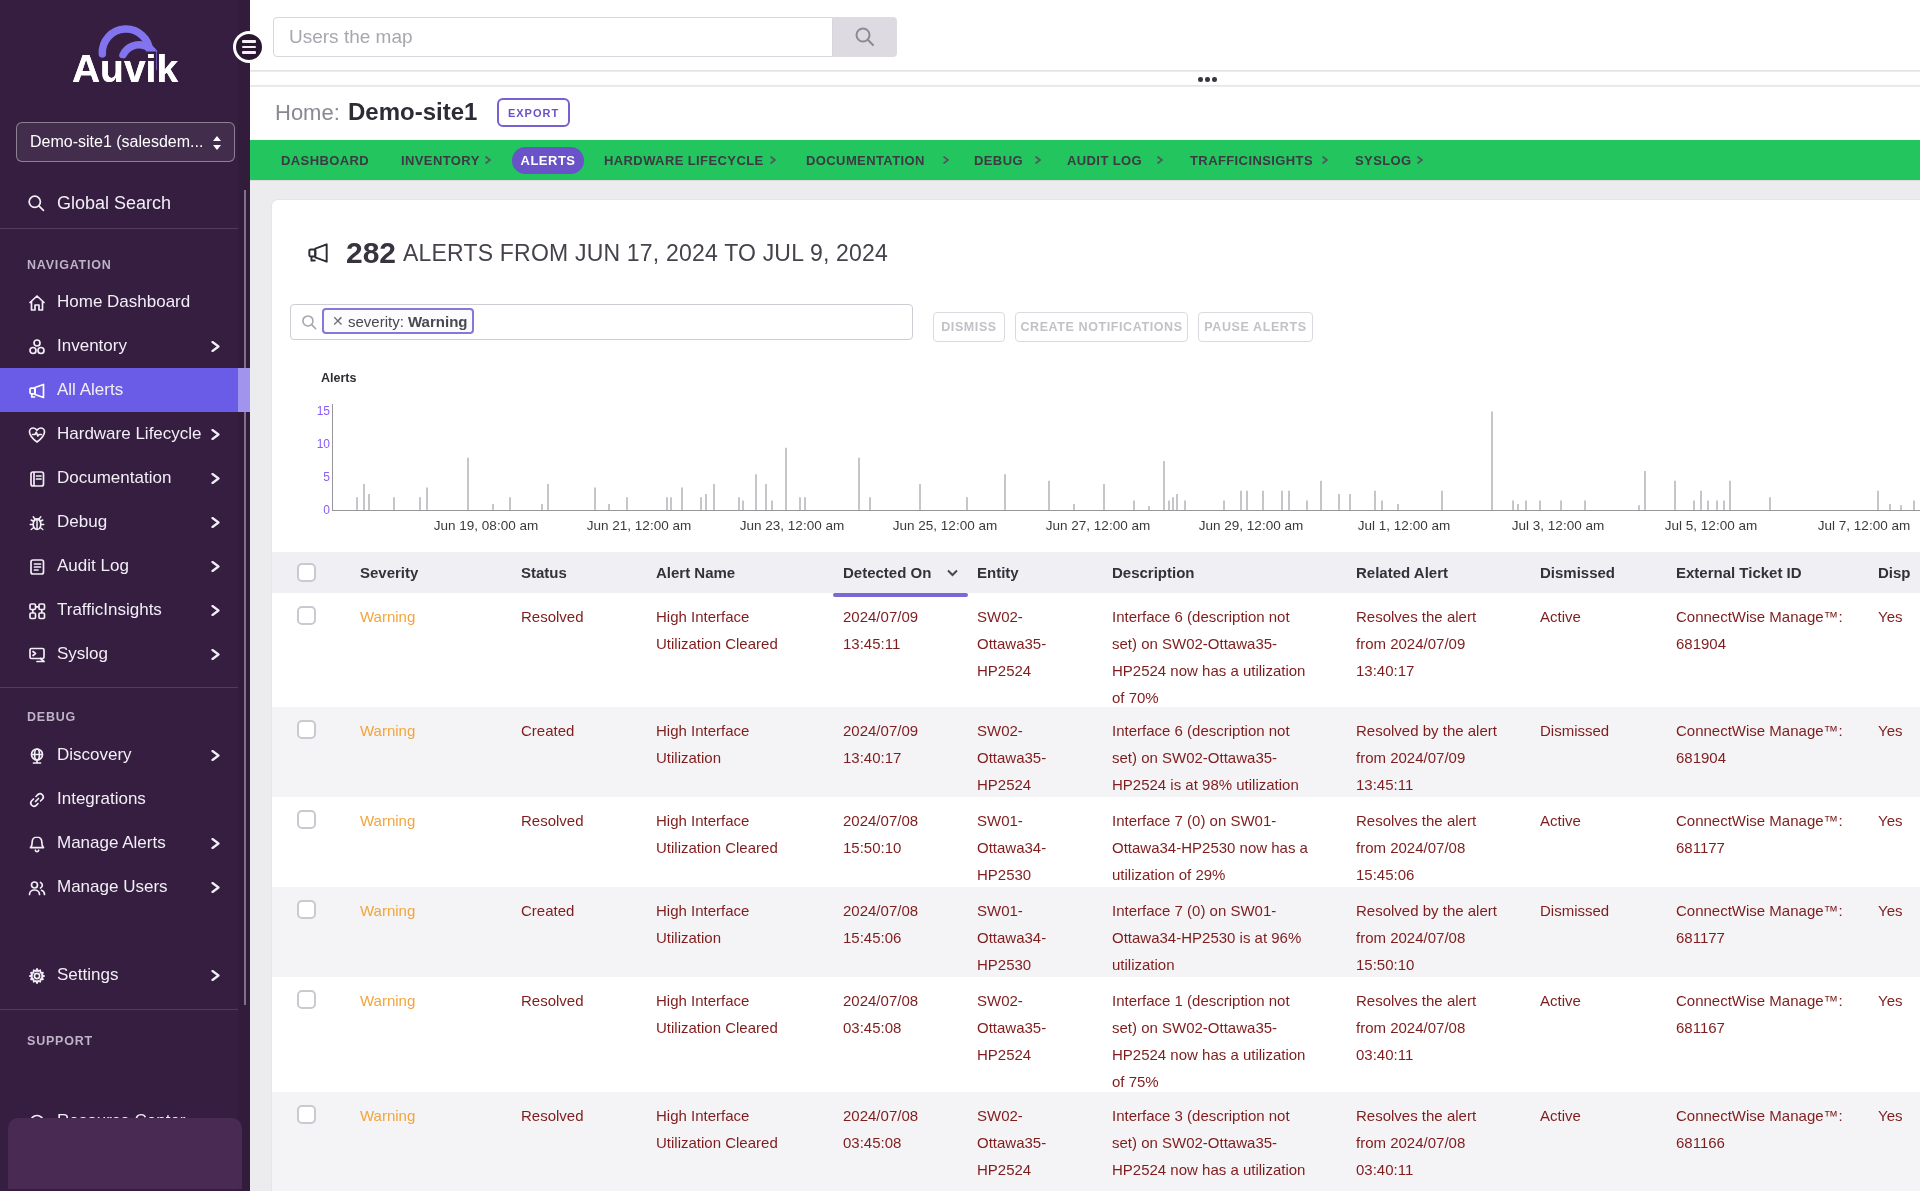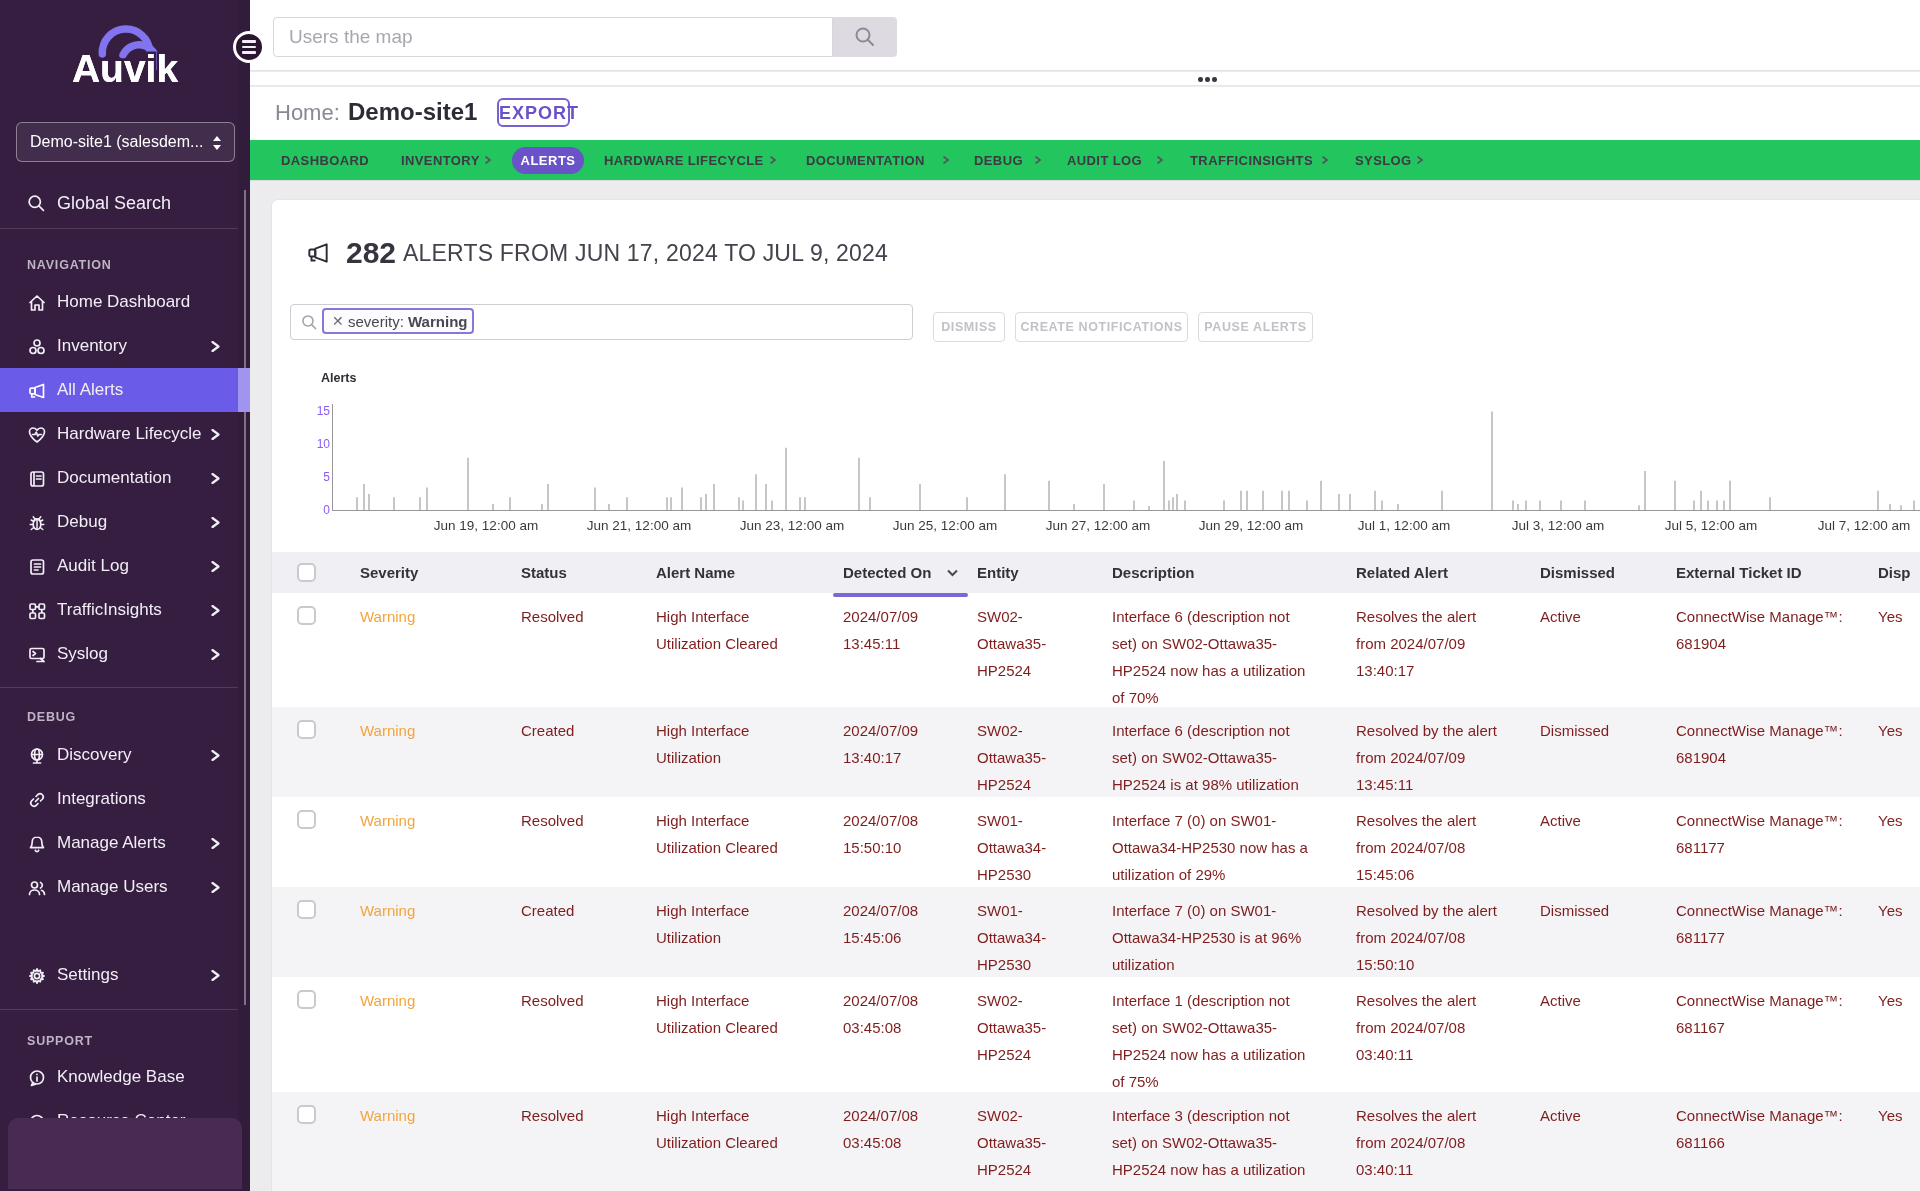--- a/index.html
+++ b/index.html
@@ -62,21 +62,21 @@
   </div>
 </div>
 <div id="handle">
   <div style="position:absolute;left:948px;top:5px;width:4.5px;height:4.5px;border-radius:50%;background:#3b3742"></div>
   <div style="position:absolute;left:955px;top:5px;width:4.5px;height:4.5px;border-radius:50%;background:#3b3742"></div>
   <div style="position:absolute;left:962px;top:5px;width:4.5px;height:4.5px;border-radius:50%;background:#3b3742"></div>
 </div>
 <div id="homerow">
   <span style="position:absolute;left:25px;top:13px;font-size:22px;color:#8b8793">Home:</span>
   <span style="position:absolute;left:98px;top:11px;font-size:24px;font-weight:bold;color:#2f2b36">Demo-site1</span>
-  <span style="position:absolute;left:247px;top:11px;width:73px;height:29px;border:2px solid #7a5fd0;border-radius:6px;color:#6b51c8;font-size:18px;font-weight:bold;letter-spacing:1px;text-align:center;line-height:26px">EXPORT</span>
+  <span style="position:absolute;left:247px;top:11px;width:73px;height:29px;border:2px solid #7a5fd0;border-radius:6px;color:#6b51c8;font-size:11px;font-weight:bold;letter-spacing:1px;text-align:center;line-height:26px">EXPORT</span>
 </div>
 <div id="tabsrow">
   <span class="tab" style="left:31px">DASHBOARD</span>
   <span class="tab" style="left:151px">INVENTORY</span>
   <svg class="tchev" style="left:234px" viewBox="0 0 8 8">
         <path d="M1.5 0.5 L6 4 L1.5 7.5" fill="none" stroke="#55525c" stroke-width="1.6"></path>
       </svg>
   <div id="alertspill">ALERTS</div>
   <span class="tab" style="left:354px">HARDWARE LIFECYCLE</span>
   <svg class="tchev" style="left:519px" viewBox="0 0 8 8">
@@ -208,21 +208,21 @@
 <line x1="1392" y1="110.5" x2="1392" y2="100.6" stroke="#a8a8ab" stroke-width="1.3"></line>
 <line x1="1398" y1="110.5" x2="1398" y2="80.8" stroke="#a8a8ab" stroke-width="1.3"></line>
 <line x1="1438" y1="110.5" x2="1438" y2="97.3" stroke="#a8a8ab" stroke-width="1.3"></line>
 <line x1="1546" y1="110.5" x2="1546" y2="90.7" stroke="#a8a8ab" stroke-width="1.3"></line>
 <line x1="1558" y1="110.5" x2="1558" y2="103.9" stroke="#a8a8ab" stroke-width="1.3"></line>
 <line x1="1569" y1="110.5" x2="1569" y2="105.2" stroke="#a8a8ab" stroke-width="1.3"></line>
 <line x1="1582" y1="110.5" x2="1582" y2="100.6" stroke="#a8a8ab" stroke-width="1.3"></line>
 <line x1="0.5" y1="4" x2="0.5" y2="110.5" stroke="#97969b" stroke-width="1"></line>
 <line x1="0" y1="110.5" x2="1588" y2="110.5" stroke="#97969b" stroke-width="1"></line>
 </svg>
-<div class="xlab" style="left:416px;top:518px">Jun 19, 12:00 am</div>
+<div class="xlab" style="left:416px;top:518px">Jun 19, 08:00 am</div>
 <div class="xlab" style="left:569px;top:518px">Jun 21, 12:00 am</div>
 <div class="xlab" style="left:722px;top:518px">Jun 23, 12:00 am</div>
 <div class="xlab" style="left:875px;top:518px">Jun 25, 12:00 am</div>
 <div class="xlab" style="left:1028px;top:518px">Jun 27, 12:00 am</div>
 <div class="xlab" style="left:1181px;top:518px">Jun 29, 12:00 am</div>
 <div class="xlab" style="left:1334px;top:518px">Jul 1, 12:00 am</div>
 <div class="xlab" style="left:1488px;top:518px">Jul 3, 12:00 am</div>
 <div class="xlab" style="left:1641px;top:518px">Jul 5, 12:00 am</div>
 <div class="xlab" style="left:1794px;top:518px">Jul 7, 12:00 am</div>
 
@@ -487,28 +487,20 @@
           <circle cx="10" cy="10" r="2.6" fill="none" stroke="#f2eef6" stroke-width="1.7"></circle>
           <path d="M10 2.8 L11 5.2 L13.3 4.2 L13.5 6.8 L16 6.7 L14.8 9 L17.2 10 L14.8 11 L16 13.3 L13.5 13.2 L13.3 15.8 L11 14.8 L10 17.2 L9 14.8 L6.7 15.8 L6.5 13.2 L4 13.3 L5.2 11 L2.8 10 L5.2 9 L4 6.7 L6.5 6.8 L6.7 4.2 L9 5.2 Z" fill="none" stroke="#f2eef6" stroke-width="1.7" stroke-linejoin="round"></path>
         </svg>
         <span class="t">Settings</span>
         <svg class="sbchev" width="11" height="11" viewBox="0 0 11 11">
           <path d="M2.5 1 L8.5 5.5 L2.5 10" fill="none" stroke="#f2eef6" stroke-width="2.2" stroke-linecap="round" stroke-linejoin="round"></path>
         </svg>
       </div>
   <div class="sbdiv" style="top:1009px"></div>
   <div class="sblabel" style="top:1034px">SUPPORT</div>
-  <div class="sbitem" style="top:1055px">
-        <svg class="ic" width="20" height="20" viewBox="0 0 20 20">
-          <circle cx="10" cy="9.5" r="6.5" fill="none" stroke="#f2eef6" stroke-width="1.7"></circle>
-          <path d="M6 14.5 L4.5 17.5 L9 16" fill="none" stroke="#f2eef6" stroke-width="1.7" stroke-linejoin="round"></path>
-          <path d="M10 6.3 V6.5 M10 9 V13" fill="none" stroke="#f2eef6" stroke-width="1.7" stroke-linecap="round"></path>
-        </svg>
-        <span class="t">Knowledge Base</span>
-      </div>
   <div class="sbitem" style="top:1099px">
         <svg class="ic" width="20" height="20" viewBox="0 0 20 20">
           <circle cx="10" cy="10" r="6.5" fill="none" stroke="#f2eef6" stroke-width="1.7"></circle>
           <path d="M10 7 V13 M7 10 H13" fill="none" stroke="#f2eef6" stroke-width="1.7" stroke-linecap="round"></path>
         </svg>
         <span class="t">Resource Center</span>
       </div>
   <div id="btmbox"></div>
 </div>
 <div id="hamb">

